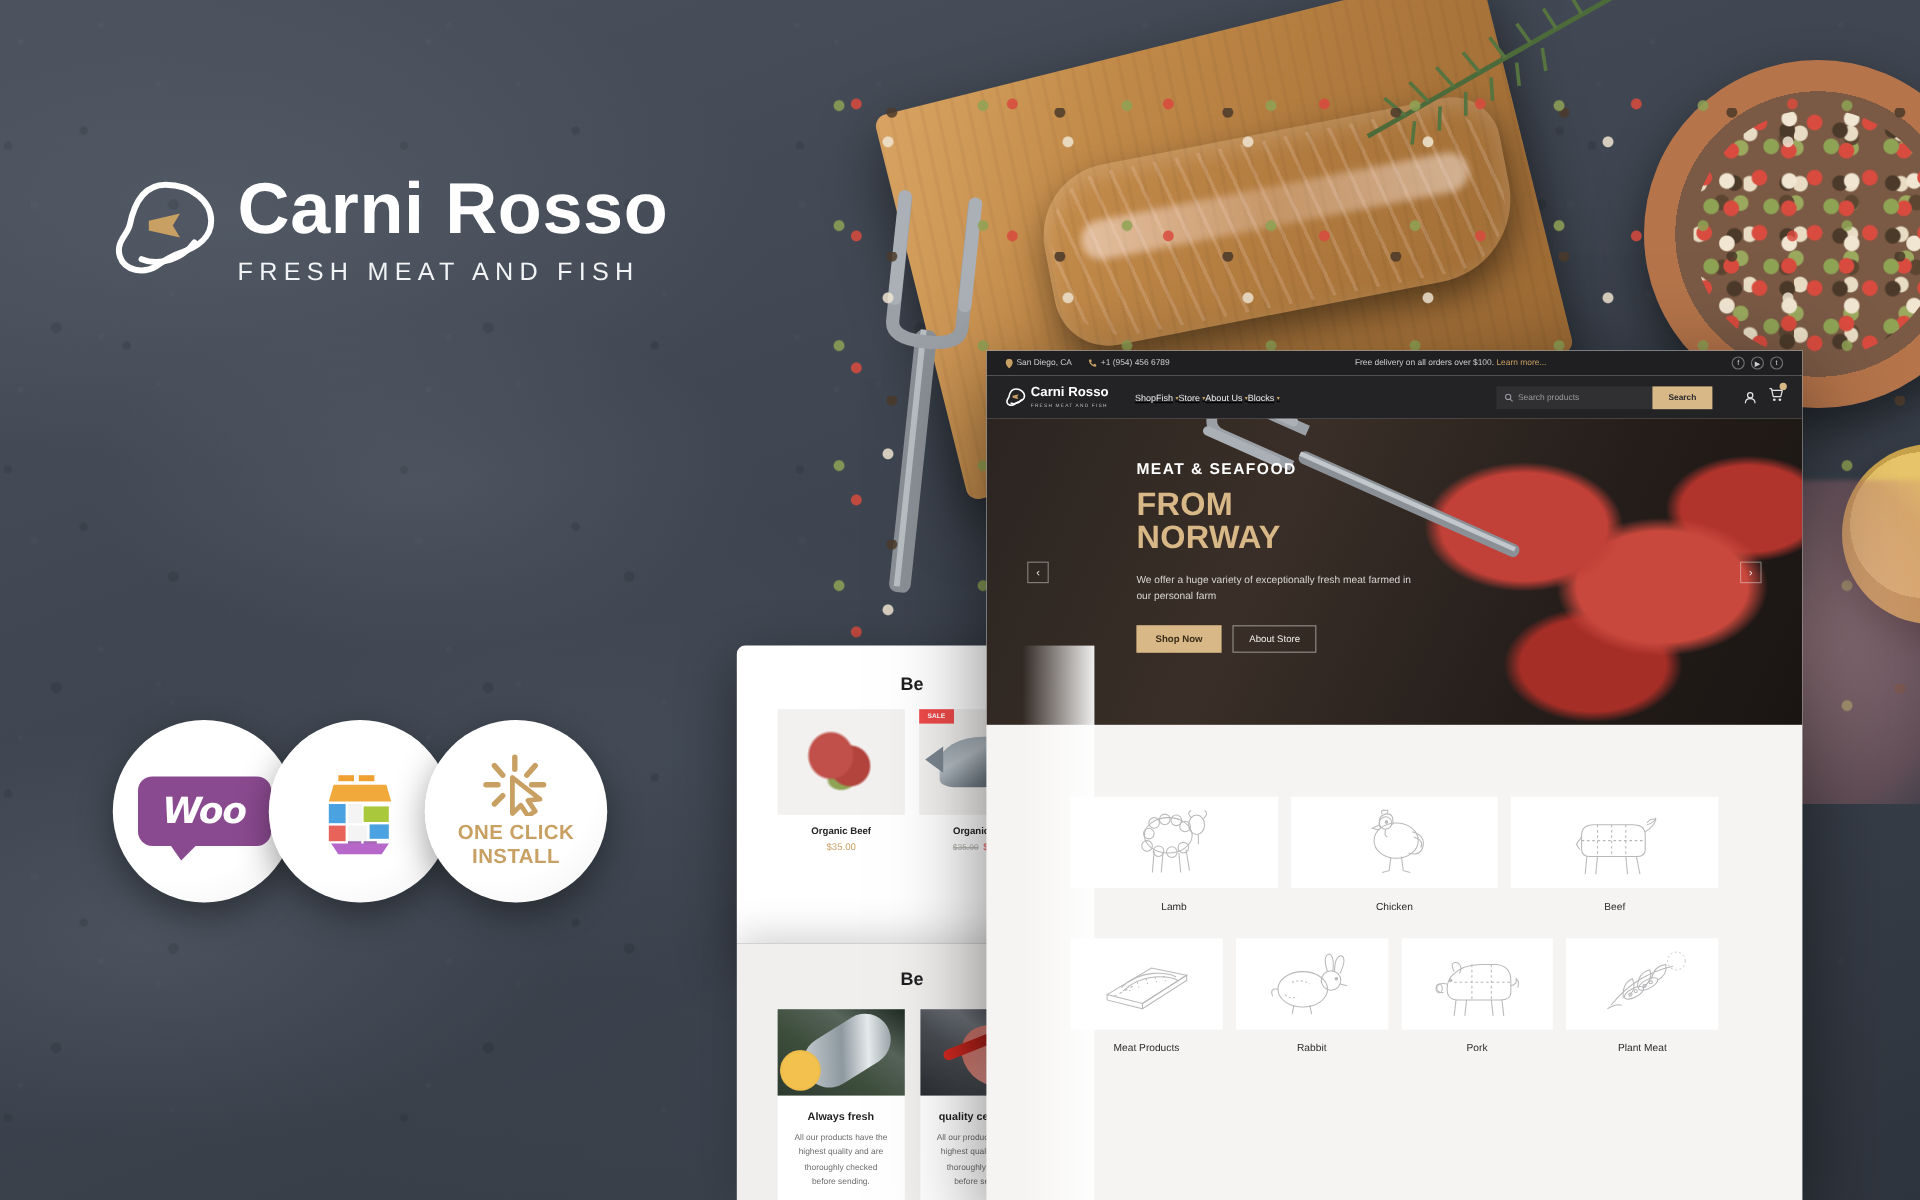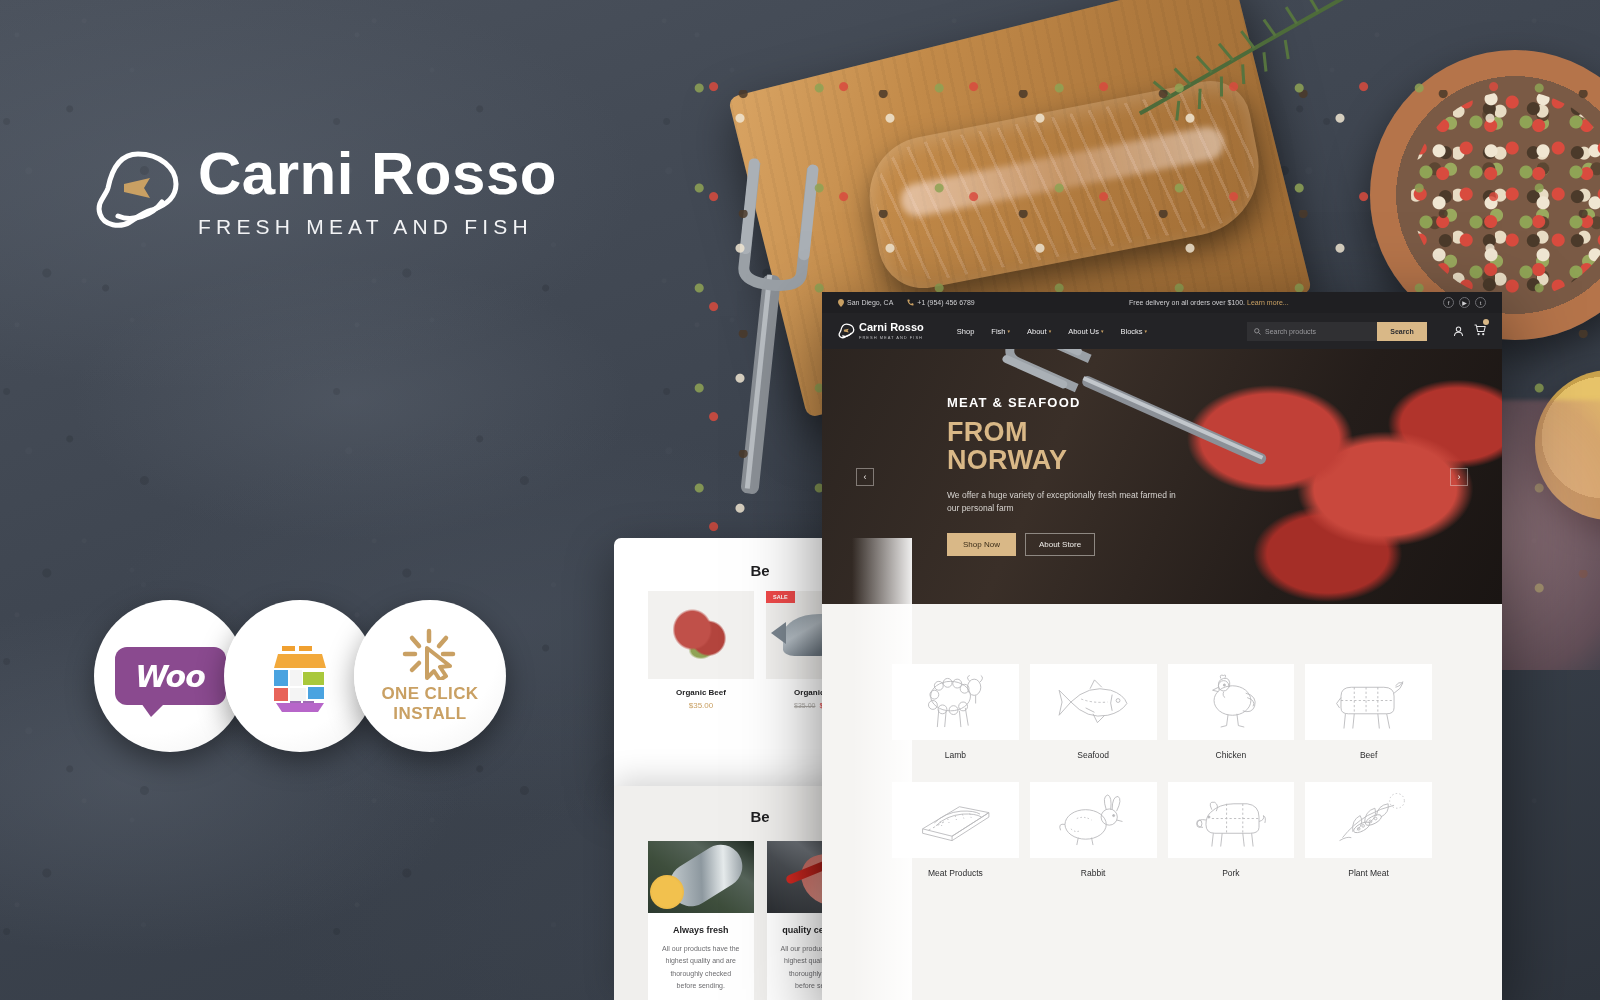--- a/index.html
+++ b/index.html
@@ -179,21 +179,21 @@
   }
 
   .navbar {
     height:36px; background:#232326; display:flex; align-items:center;
     padding:0 16px; gap:14px;
   }
   .nav-logo { display:flex; align-items:center; gap:4px; }
   .nav-logo-mark { width:17px; height:16px; }
   .nav-logo-title { font-size:11px; font-weight:700; color:#fff; line-height:1; }
   .nav-logo-sub { font-size:4px; letter-spacing:1px; color:#bdbdc0; margin-top:2px; }
-  .nav-menu { display:flex; gap:17px; margin-left:19px; }
+  .nav-menu { display:flex; margin-left:8px;text-decoration:underline; }
   .nav-item { font-size:7.5px; color:#ececee; display:flex; align-items:center; gap:2px; white-space:nowrap; }
   .caret { font-size:5px; color:#c9a063; }
   .search-wrap { margin-left:auto; display:flex; align-items:center; }
   .search-box {
     width:130px; height:19px; background:#303033; display:flex; align-items:center;
     gap:4px; padding:0 7px;
   }
   .search-ph { font-size:7px; color:#9a9a9e; }
   .search-btn {
     width:50px; height:19px; background:#d9b887; color:#2b2b2e;
@@ -216,32 +216,32 @@
       radial-gradient(ellipse 32% 30% at 30% 32%, #b8423a 0 60%, transparent 72%),
       radial-gradient(ellipse 34% 32% at 62% 52%, #c04a40 0 58%, transparent 72%),
       radial-gradient(ellipse 26% 24% at 82% 26%, #a8362f 0 60%, transparent 74%),
       radial-gradient(ellipse 28% 26% at 46% 78%, #9c302a 0 60%, transparent 74%);
     filter:saturate(1.1);
   }
   .hero-fork {
     position:absolute; left:150px; top:-10px; width:300px; height:200px;
     transform:rotate(24deg);
   }
-  .hero-copy { position:absolute; left:125px; top:46px; width:230px; }
+  .hero-copy { position:absolute; left:125px; top:34px; width:230px; }
   .hero-kicker {
     font-size:13px; font-weight:700; color:#ffffff; letter-spacing:1.2px;
   }
   .hero-title {
     font-size:27px; font-weight:700; color:#d9b887; line-height:1.05; margin-top:8px;
     letter-spacing:.3px;
   }
   .hero-desc { font-size:8.5px; color:#d8d5d1; line-height:1.6; margin-top:14px; }
   .hero-btns { display:flex; gap:9px; margin-top:17px; }
   .btn-primary {
-    background:#d9b887; color:#3a2c18; font-size:8px; font-weight:400;
+    background:#d9b887; color:#3a2c18; font-size:8px; font-weight:700;
     padding:7px 16px; 
   }
   .btn-ghost {
     border:1px solid #8e8882; color:#f0ede9; font-size:8px;
     padding:6px 13px; text-align:center;
   }
   .arrow {
     position:absolute; top:50%; transform:translateY(-50%);
     width:18px; height:18px; border:1px solid rgba(230,225,220,.45);
     display:flex; align-items:center; justify-content:center;
@@ -532,21 +532,21 @@
 
       <div class="nav-menu">
         <span class="nav-item">
           <span>Shop</span>
         </span>
         <span class="nav-item">
           <span>Fish</span>
           <span class="caret">▾</span>
         </span>
         <span class="nav-item">
-          <span>About</span>
+          <span>Store</span>
           <span class="caret">▾</span>
         </span>
         <span class="nav-item">
           <span>About Us</span>
           <span class="caret">▾</span>
         </span>
         <span class="nav-item">
           <span>Blocks</span>
           <span class="caret">▾</span>
         </span>
@@ -628,37 +628,20 @@
                 <path d="M28,48 L26,72"></path>
                   <path d="M38,50 L36,72"></path>
                 <path d="M56,50 L58,72"></path>
                   <path d="M64,46 L68,70"></path>
               </g>
             </svg>
           </div>
           <div class="cat-label">Lamb</div>
         </div>
 
-        <div class="cat">
-          <div class="cat-img">
-            <svg class="sketch" viewBox="0 0 100 76">
-              <g fill="none" stroke="#8e8e92" stroke-width="1.2">
-                <path d="M20,38 Q44,14 74,22 Q92,28 96,40 Q88,52 70,56 Q42,62 20,38 Z"></path>
-                <path d="M20,38 L4,22 L8,38 L4,56 Z"></path>
-                <path d="M46,20 L52,8 L62,18"></path>
-                <path d="M50,54 L56,66 L66,56"></path>
-                <circle cx="84" cy="36" r="2.6"></circle>
-                <path d="M76,28 Q72,40 76,50"></path>
-                <path d="M34,34 Q50,40 70,38" stroke-dasharray="3 3"></path>
-                <path d="M40,46 L52,52"></path>
-              </g>
-            </svg>
-          </div>
-          <div class="cat-label">Seafood</div>
-        </div>
 
         <div class="cat">
           <div class="cat-img">
             <svg class="sketch" viewBox="0 0 100 76">
               <g fill="none" stroke="#8e8e92" stroke-width="1.2">
                 <ellipse cx="52" cy="36" rx="25" ry="20"></ellipse>
                 <path d="M34,22 Q30,8 40,6 Q50,4 48,18"></path>
                 <circle cx="40" cy="16" r="7"></circle>
                 <path d="M36,6 Q34,0 40,2 Q44,0 42,5"></path>
                 <path d="M33,18 L25,22 L33,24"></path>

